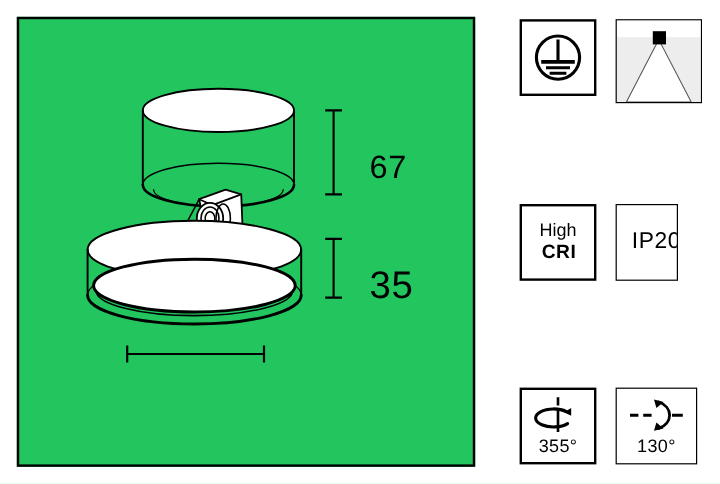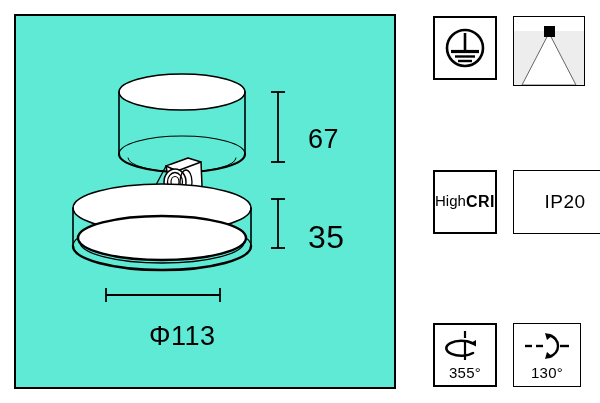--- a/index.html
+++ b/index.html
@@ -21,21 +21,21 @@
 
   
   #drawing-frame {
     position: absolute;
     left: 14px;
     top: 14px;
     width: 382px;
     height: 375px;
     border: 2px solid #000000;
     box-sizing: border-box;
-    background: #5eead4;
+    background: #22c55e;
   }
   #drawing-svg {
     position: absolute;
     left: 0;
     top: 0;
   }
 
   
   .dim-label {
     position: absolute;
@@ -79,31 +79,31 @@
   }
   .icon-box.thick { border: 2px solid #000000; }
   .icon-box.thin  { border: 1px solid #000000; }
 
   
   #icon-box-class1 { left: 13px; top: 16px; width: 64px; height: 64px; }
   #icon-box-beam   { left: 93px; top: 16px; width: 72px; height: 70px; padding: 0; }
 
   
   #icon-box-cri  { left: 13px; top: 170px; width: 64px; height: 64px; }
-  #icon-box-ip20 { left: 93px; top: 170px; width: 88px; height: 64px; padding-left: 16px; }
+  #icon-box-ip20 { left: 93px; top: 170px; width: 52px; height: 64px; padding-left: 16px; }
 
   
   #icon-box-rotation  { left: 13px; top: 323px; width: 64px; height: 64px; }
   #icon-box-tilt      { left: 93px; top: 323px; width: 68px; height: 64px; }
 
   
   .cri-stack {
     display: flex;
-    flex-direction: row;
-    align-items: center;
+    flex-direction: column;
+    align-items: flex-end;
     justify-content: center;
     line-height: 1;
   }
   .cri-high {
     font-size: 15px;
     font-weight: 400;
     color: #000000;
     margin-bottom: 3px;
   }
   .cri-main {
@@ -202,21 +202,20 @@
         <line x1="90" y1="279" x2="204" y2="279"></line>
         <line x1="90" y1="272" x2="90" y2="286"></line>
         <line x1="204" y1="272" x2="204" y2="286"></line>
       </g>
     </svg>
 
     <div class="dim-label" id="dim-label-height-upper">67</div>
 
     <div class="dim-label" id="dim-label-height-lower">35</div>
 
-    <div class="dim-label" id="dim-label-diameter">Φ113</div>
   </div>
 
   <div id="icon-panel">
 
     <div class="icon-box thick" id="icon-box-class1">
       <svg width="48" height="48" viewBox="0 0 48 48" xmlns="http://www.w3.org/2000/svg">
         <circle cx="24" cy="24" rx="18" ry="18" r="18" fill="none" stroke="#000000" stroke-width="2.6"></circle>
         <line x1="24" y1="9" x2="24" y2="26" stroke="#000000" stroke-width="2.6"></line>
         <line x1="10" y1="27.5" x2="38" y2="27.5" stroke="#000000" stroke-width="3.2"></line>
         <line x1="14" y1="32.5" x2="34" y2="32.5" stroke="#000000" stroke-width="2.4"></line>

